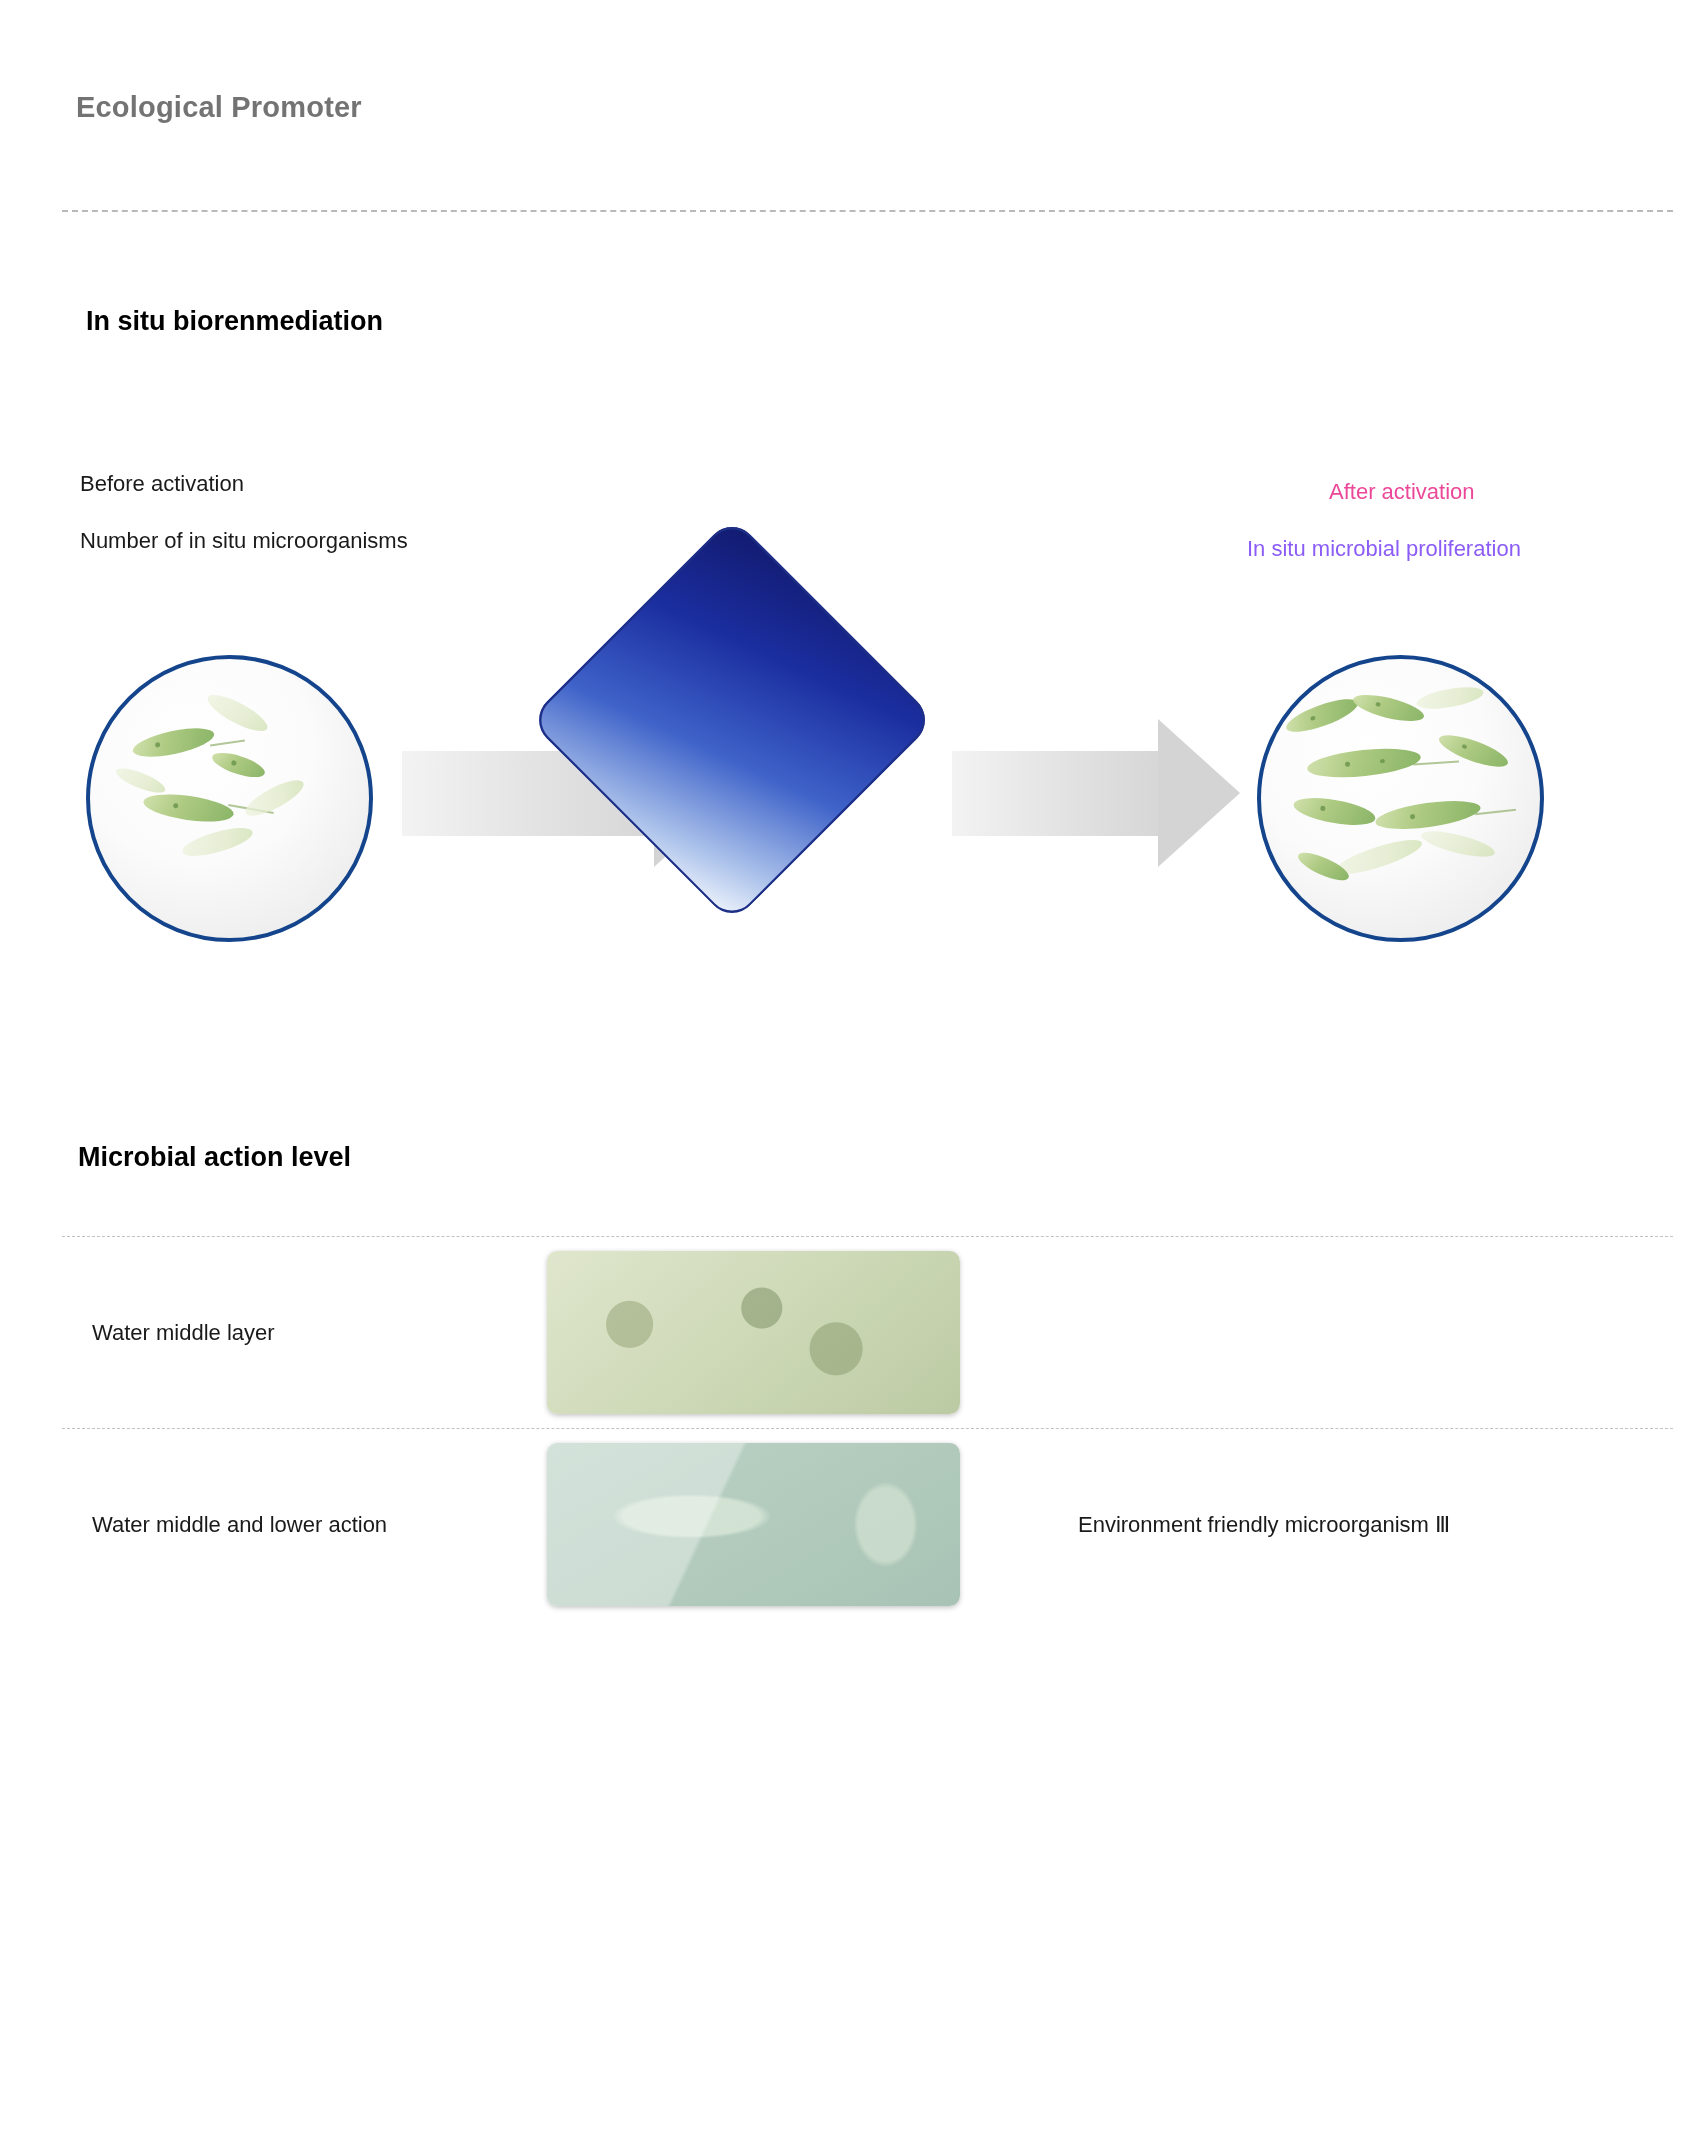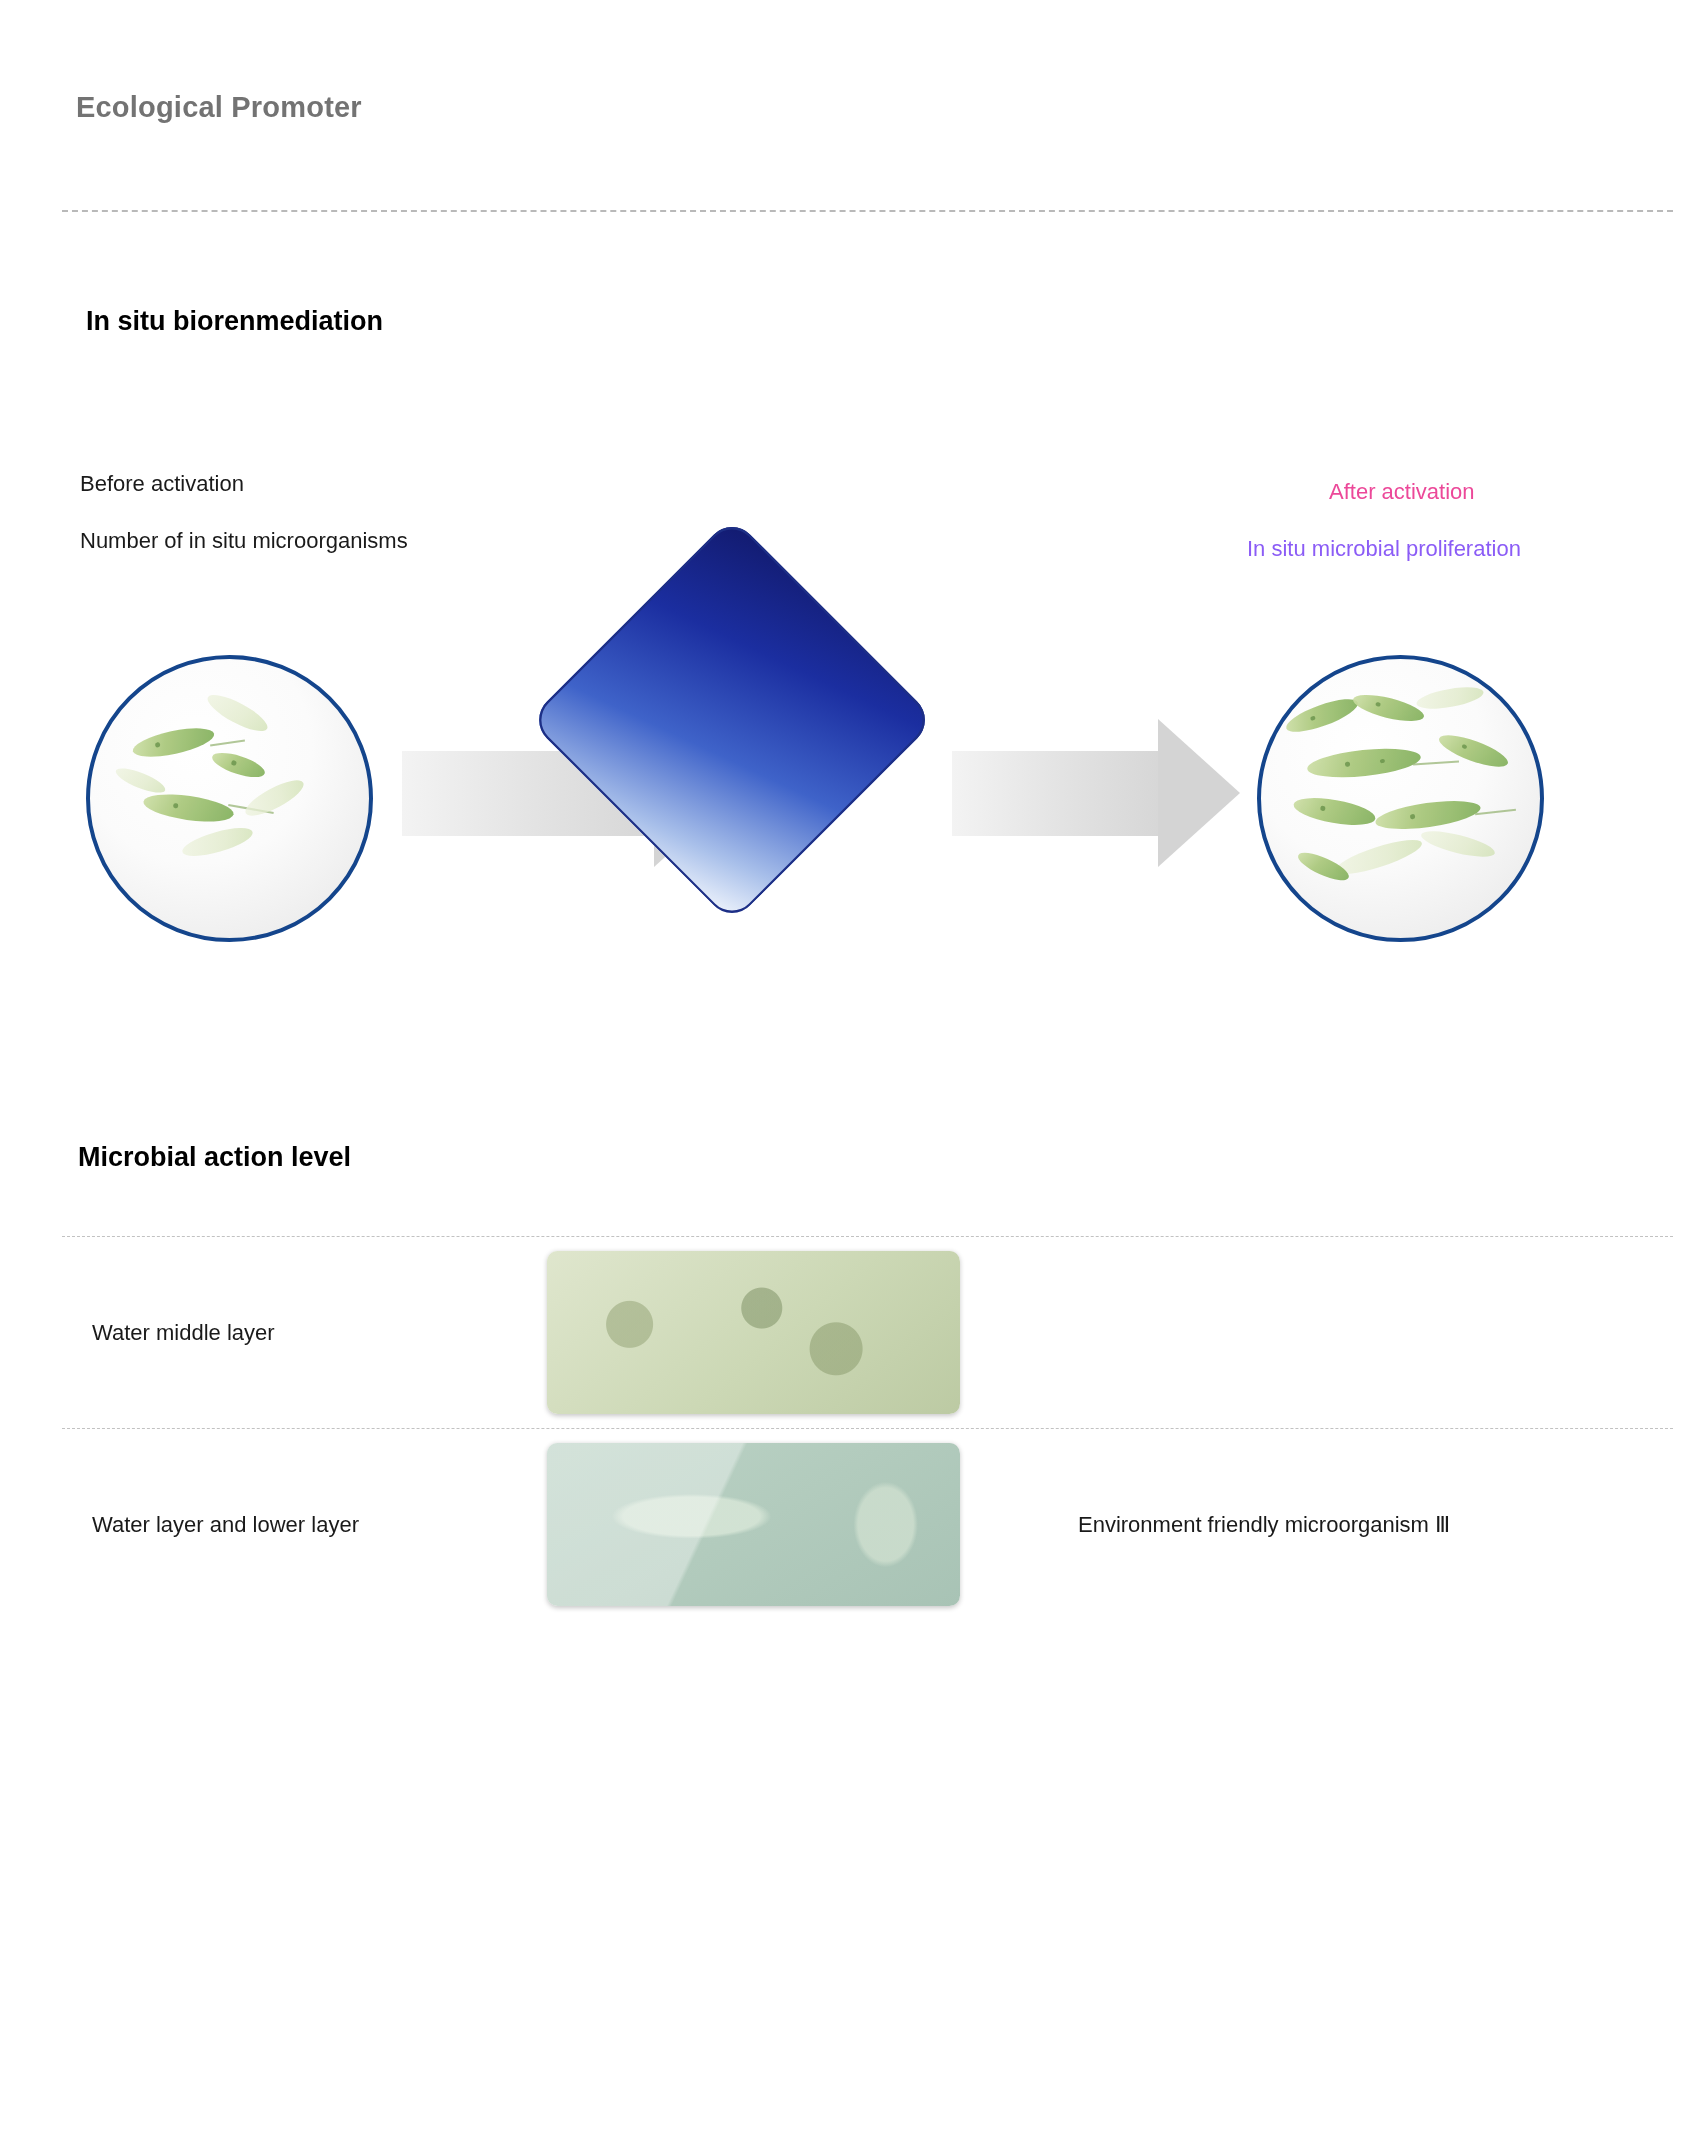--- a/index.html
+++ b/index.html
@@ -341,21 +341,21 @@
 
 
   <div class="row">
     <div class="cell-label">Water middle layer</div>
     <div class="cell-img">
       <div class="thumb thumb-2"></div>
     </div>
   </div>
 
   <div class="row">
-    <div class="cell-label">Water layer and lower layer</div>
+    <div class="cell-label">Water middle and lower action</div>
     <div class="cell-img">
       <div class="thumb thumb-3"></div>
     </div>
     <div class="cell-desc">Environment friendly microorganism Ⅲ</div>
   </div>
 
 
 </div>
 
 

